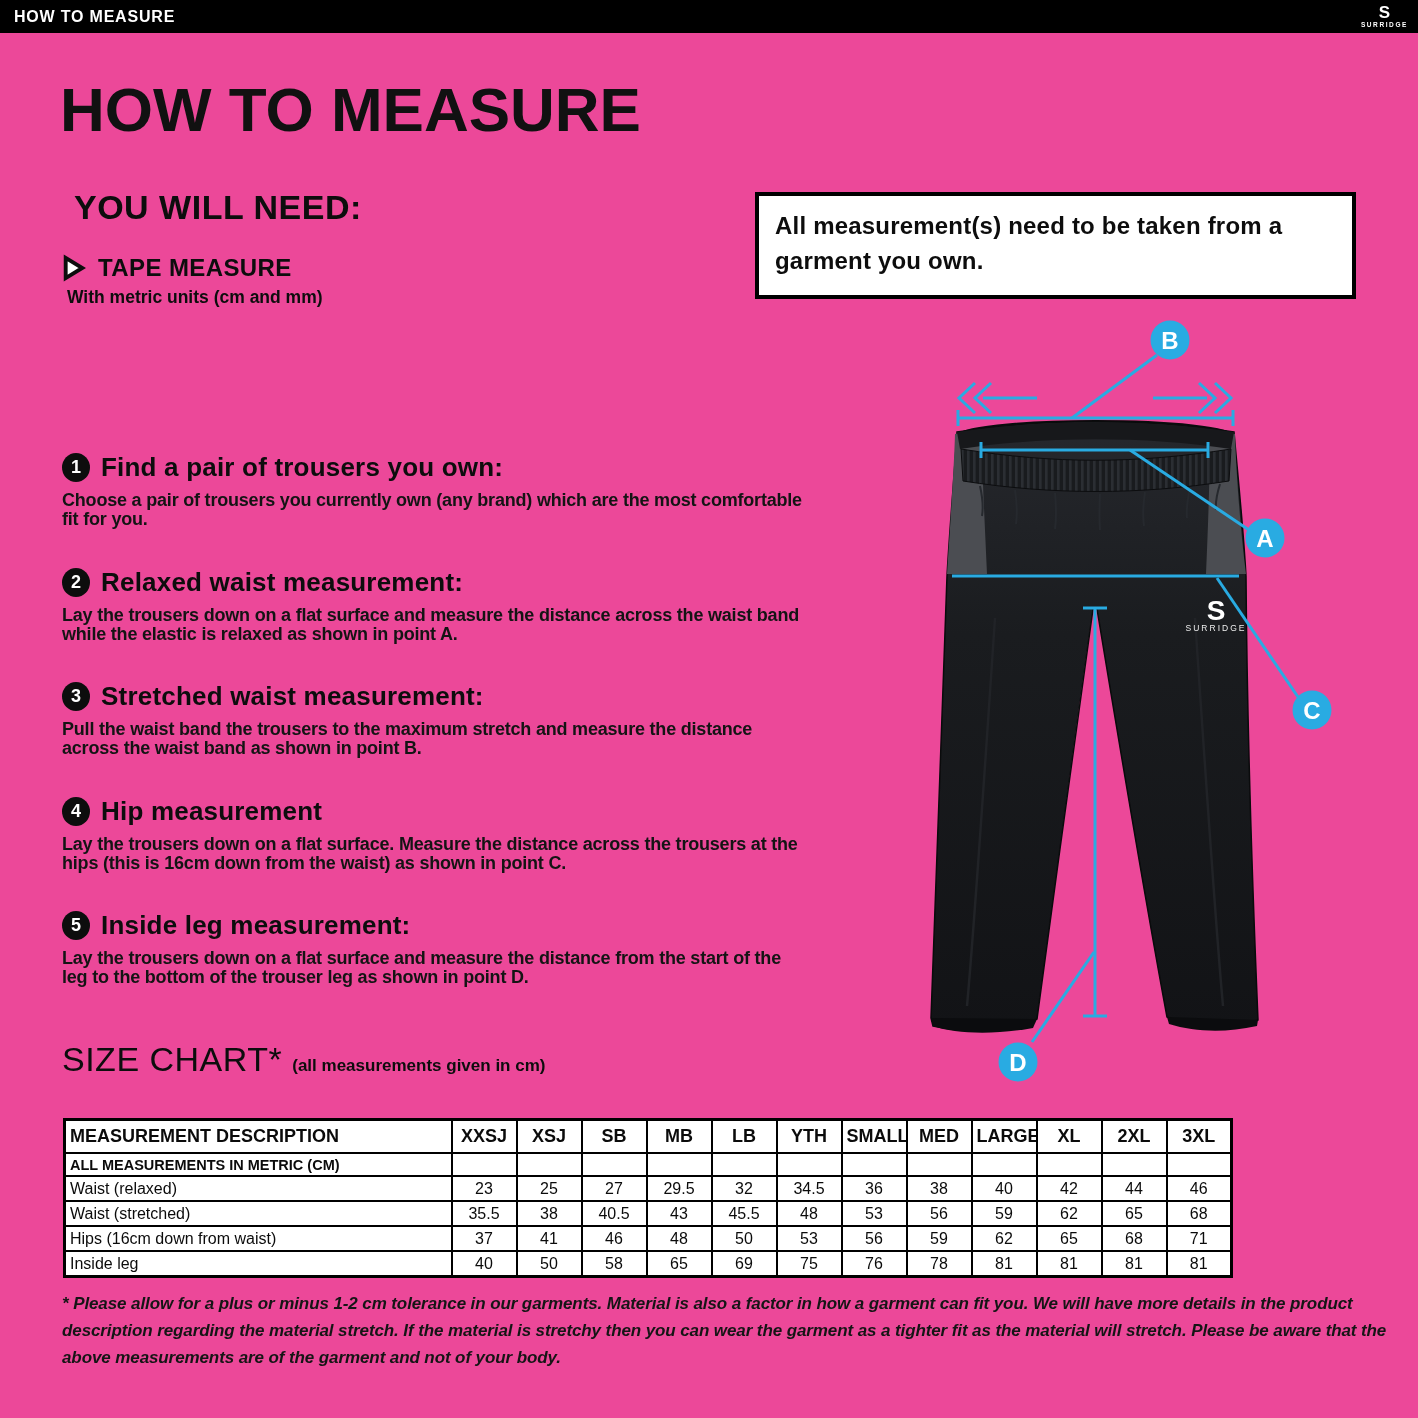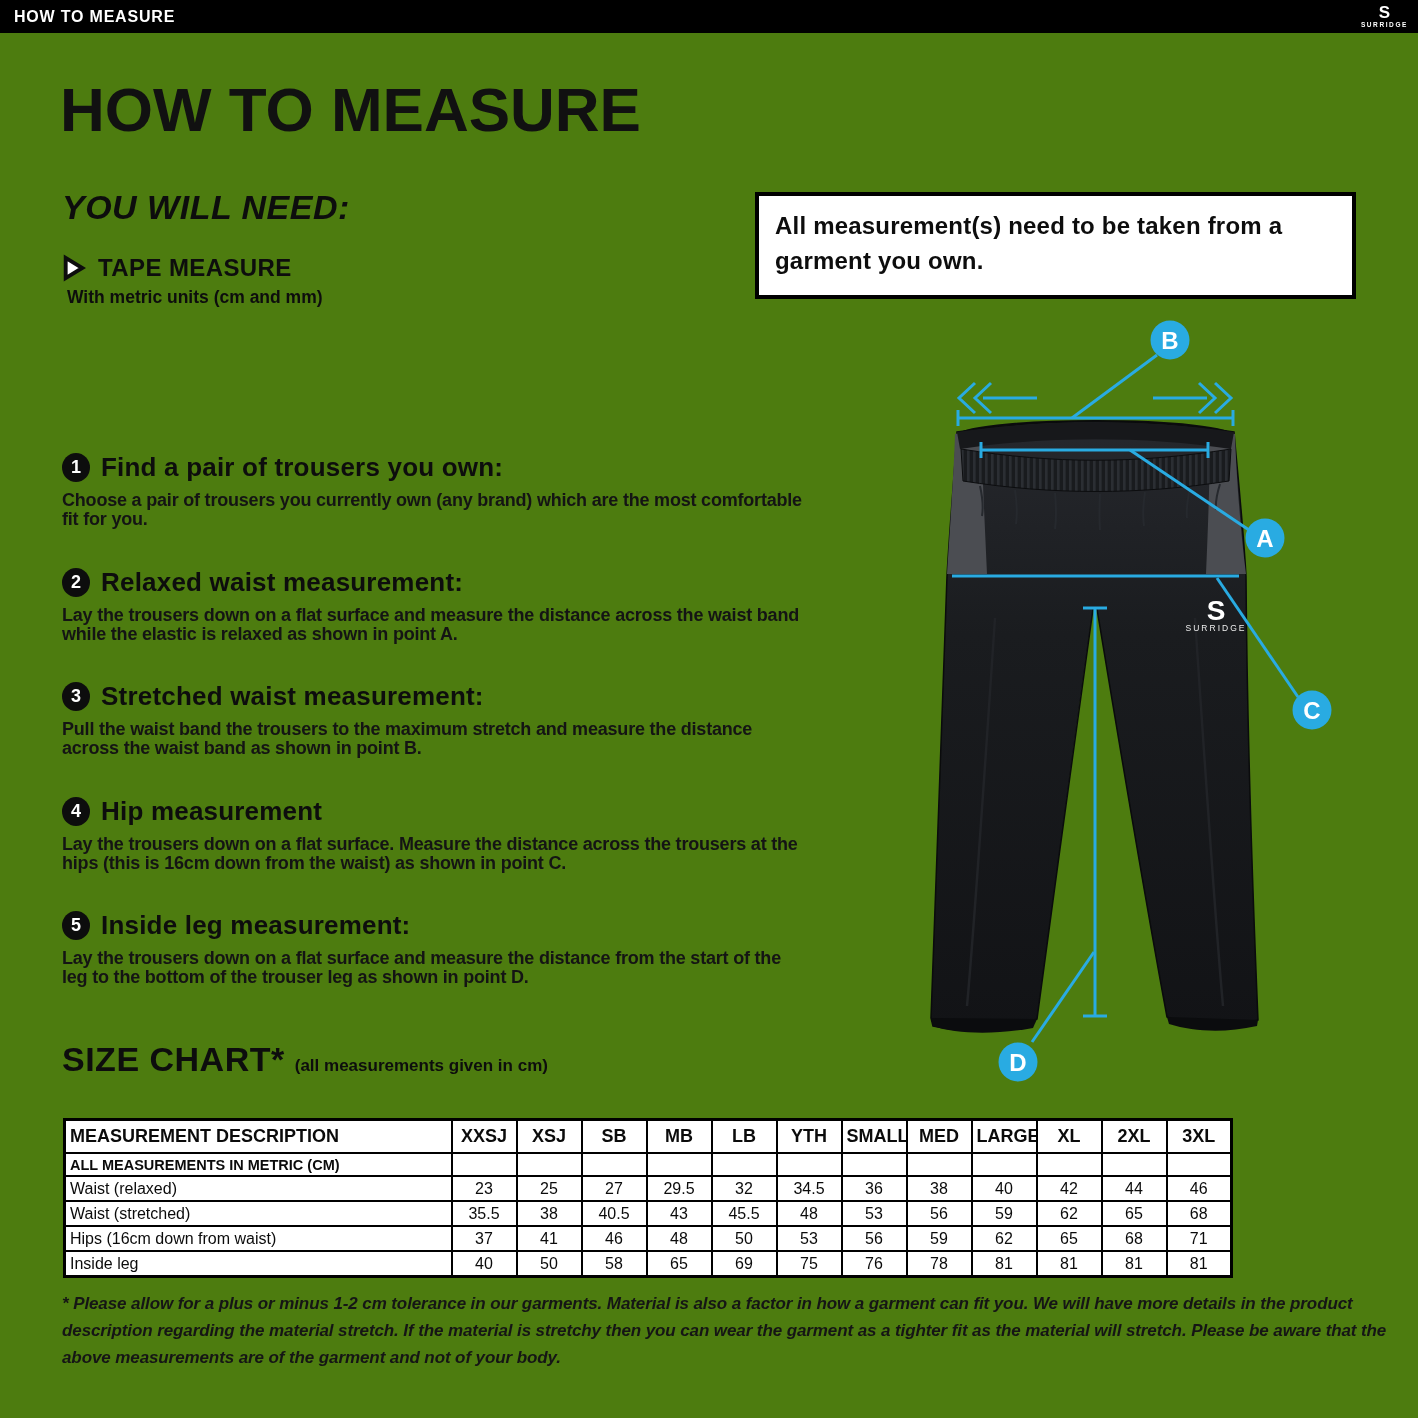--- a/index.html
+++ b/index.html
@@ -1,51 +1,51 @@
 <!DOCTYPE html>
 <html><head>
 <meta charset="utf-8">
 <style>
   html,body{margin:0;padding:0;background:#fff;}
-  .page{position:relative;width:1418px;height:1418px;background:#4d7c0f;overflow:hidden;
+  .page{position:relative;width:1418px;height:1418px;background:#ec4899;overflow:hidden;
         font-family:"Liberation Sans",sans-serif;color:#0d0d0d;}
 
   
   .topbar{position:absolute;left:0;top:0;width:1418px;height:33px;background:#000;
           display:flex;align-items:center;justify-content:space-between;
           padding:0 10px 0 14px;box-sizing:border-box;}
   .topbar-title{color:#fff;font-size:16px;font-weight:800;letter-spacing:.8px;}
   .topbar-logo{display:flex;flex-direction:column;align-items:center;line-height:1;}
   .logo-s{color:#fff;font-weight:800;font-size:17px;}
   .logo-text{color:#fff;font-size:6.5px;letter-spacing:1.6px;font-weight:700;margin-top:1px;}
 
   .page-title{position:absolute;left:60px;top:79px;margin:0;font-size:62px;line-height:1;
               font-weight:800;letter-spacing:0;color:#111;}
-  .ywn-heading{position:absolute;left:62px;top:188px;margin:0;font-size:34px;font-weight:800;letter-spacing:.5px;font-style:italic;}
+  .ywn-heading{position:absolute;left:74px;top:188px;margin:0;font-size:34px;font-weight:800;letter-spacing:.5px;}
 
   .need-list{position:absolute;left:62px;top:254px;width:690px;}
   .need-item{margin-bottom:36px;}
   .need-row{display:flex;align-items:flex-end;gap:12px;}
   .need-label{font-size:24px;font-weight:800;letter-spacing:.4px;}
   .need-desc{margin-top:5px;margin-left:5px;font-size:17.5px;font-weight:600;}
 
   .notice-box{position:absolute;left:755px;top:192px;width:601px;min-height:107px;
               box-sizing:border-box;border:4px solid #000;padding:13px 16px;background:#fff;}
   .notice-text{margin:0;font-size:24px;font-weight:800;line-height:1.45;letter-spacing:.2px;}
 
   .steps{position:absolute;left:62px;top:452px;width:745px;}
   .step{height:114.5px;}
   .step-head{display:flex;align-items:center;gap:11px;}
   .step-num{width:28px;height:29px;background:#0d0d0d;color:#fff;border-radius:50%;flex:0 0 auto;
             display:flex;align-items:center;justify-content:center;font-size:18px;font-weight:800;}
   .step-title{margin:0;font-size:26px;font-weight:800;letter-spacing:.2px;}
   .step-desc{margin:8px 0 0;font-size:18px;font-weight:600;line-height:19px;letter-spacing:-.2px;color:#141414;}
 
   .size-chart-head{position:absolute;left:62px;top:1040px;display:flex;align-items:baseline;gap:10px;}
-  .size-chart-title{font-size:34px;font-weight:700;letter-spacing:.5px;}
+  .size-chart-title{font-size:34px;font-weight:400;letter-spacing:.5px;}
   .size-chart-sub{font-size:17px;font-weight:800;}
 
   table.size-table{position:absolute;left:63px;top:1118px;width:1167px;table-layout:fixed;
                    border-collapse:collapse;border:3px solid #000;background:#fff;}
   .size-table th,.size-table td{border:2px solid #000;padding:0 4px;text-align:center;
                                 overflow:hidden;white-space:nowrap;color:#0b0b0b;}
   .size-table th{font-size:18px;font-weight:700;height:31px;}
   .size-table th.desc,.size-table td.desc{text-align:left;}
   .size-table tr.metric td{height:21px;font-size:14.5px;font-weight:700;}
   .size-table tr.data td{height:23px;font-size:16px;font-weight:500;}

